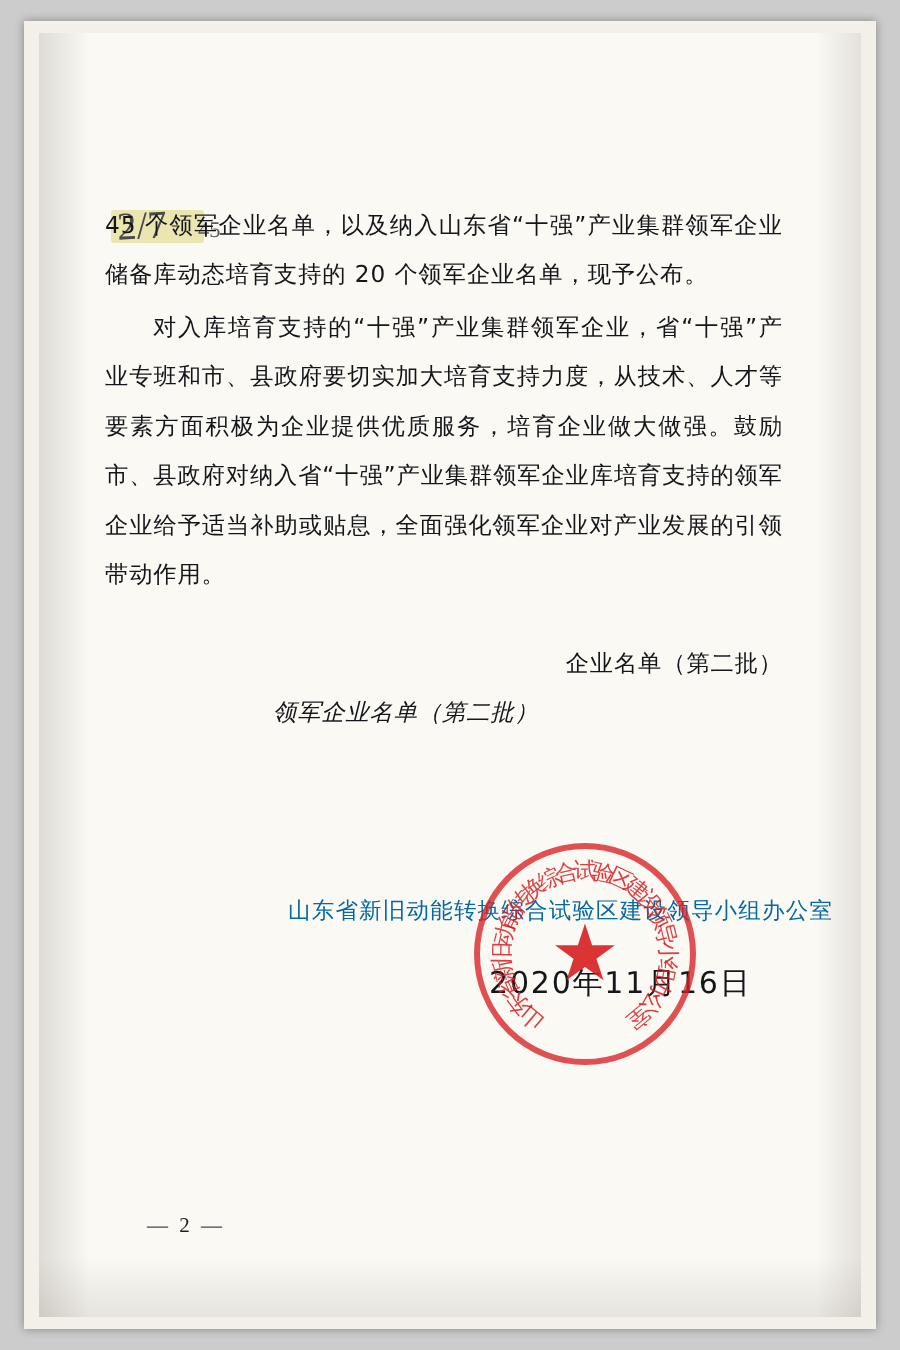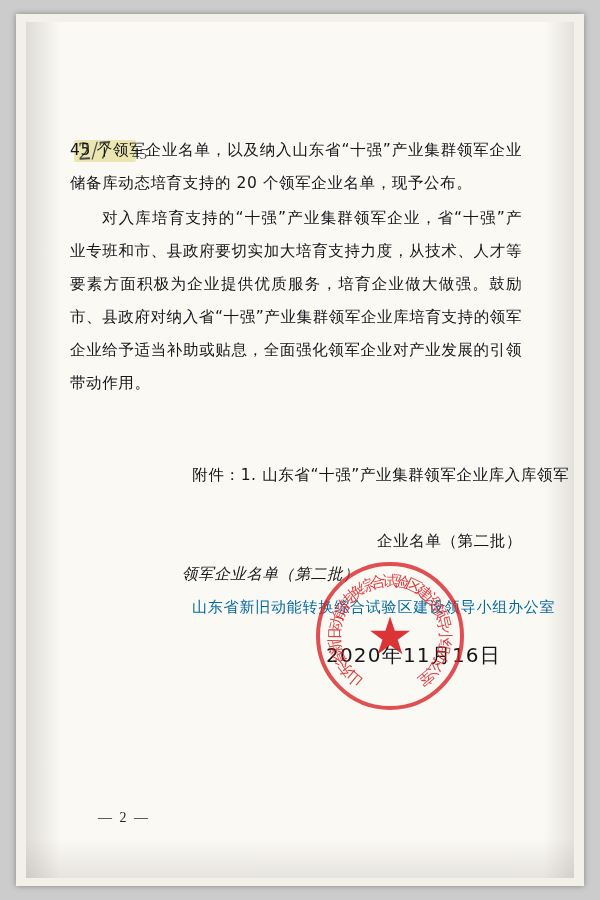--- a/index.html
+++ b/index.html
@@ -212,23 +212,20 @@
 
       <div class="annotation-hl"></div>
       <div class="annotation">2/7</div>
       <div class="annotation-num">45</div>
 
       <div class="doc-body">
         <p class="para">45 个领军企业名单，以及纳入山东省“十强”产业集群领军企业储备库动态培育支持的 20 个领军企业名单，现予公布。</p>
         <p class="para indent">对入库培育支持的“十强”产业集群领军企业，省“十强”产业专班和市、县政府要切实加大培育支持力度，从技术、人才等要素方面积极为企业提供优质服务，培育企业做大做强。鼓励市、县政府对纳入省“十强”产业集群领军企业库培育支持的领军企业给予适当补助或贴息，全面强化领军企业对产业发展的引领带动作用。</p>
 
         <div class="attach-block">
-          <div class="attach-line">
-            <span>附件：</span><span>1.</span> <span>山东省“十强”产业集群领军企业库入库领军</span>
-          </div>
           <div class="attach-line sub">企业名单（第二批）</div>
           <div class="attach-line sub3">领军企业名单（第二批）</div>
         </div>
       </div>
 
       <div class="signature">山东省新旧动能转换综合试验区建设领导小组办公室</div>
       <div class="sign-date">2020年11月16日</div>
 
       <div class="seal">
         <div class="seal-ring"></div>

